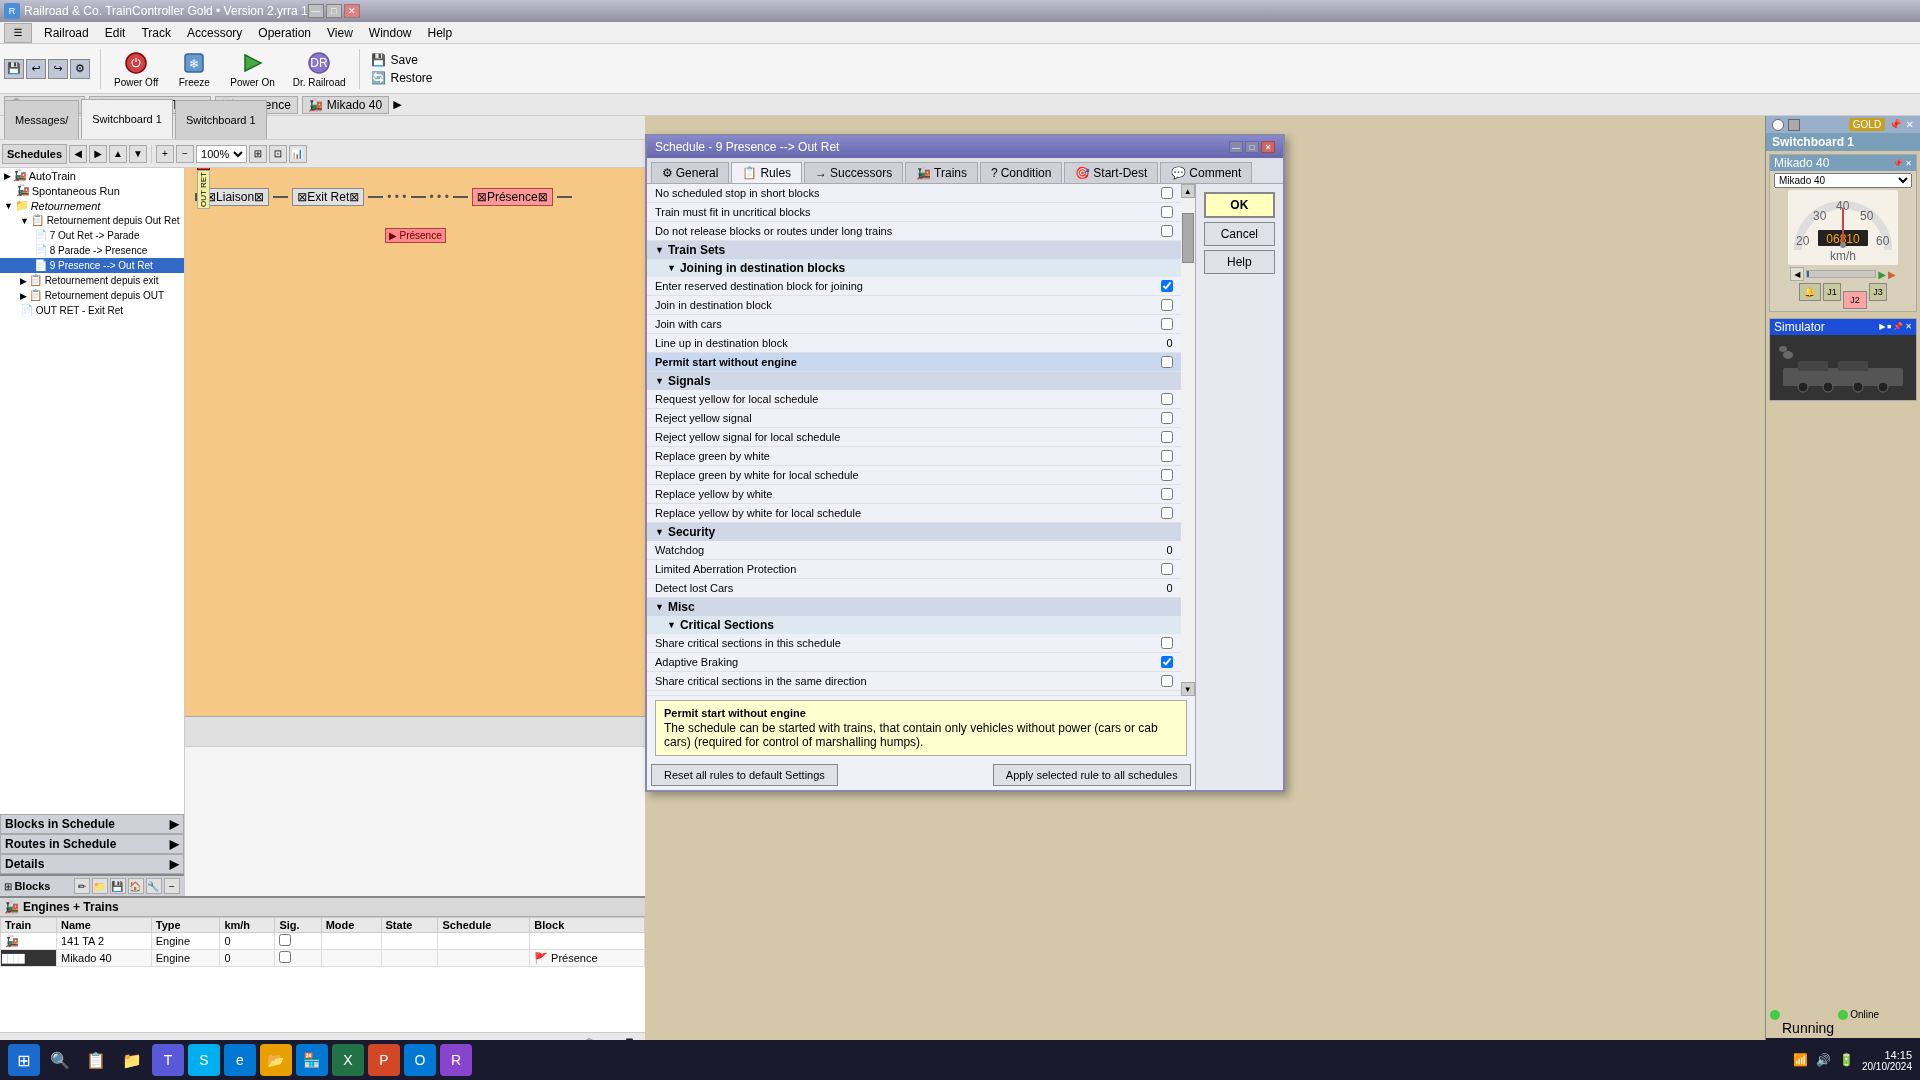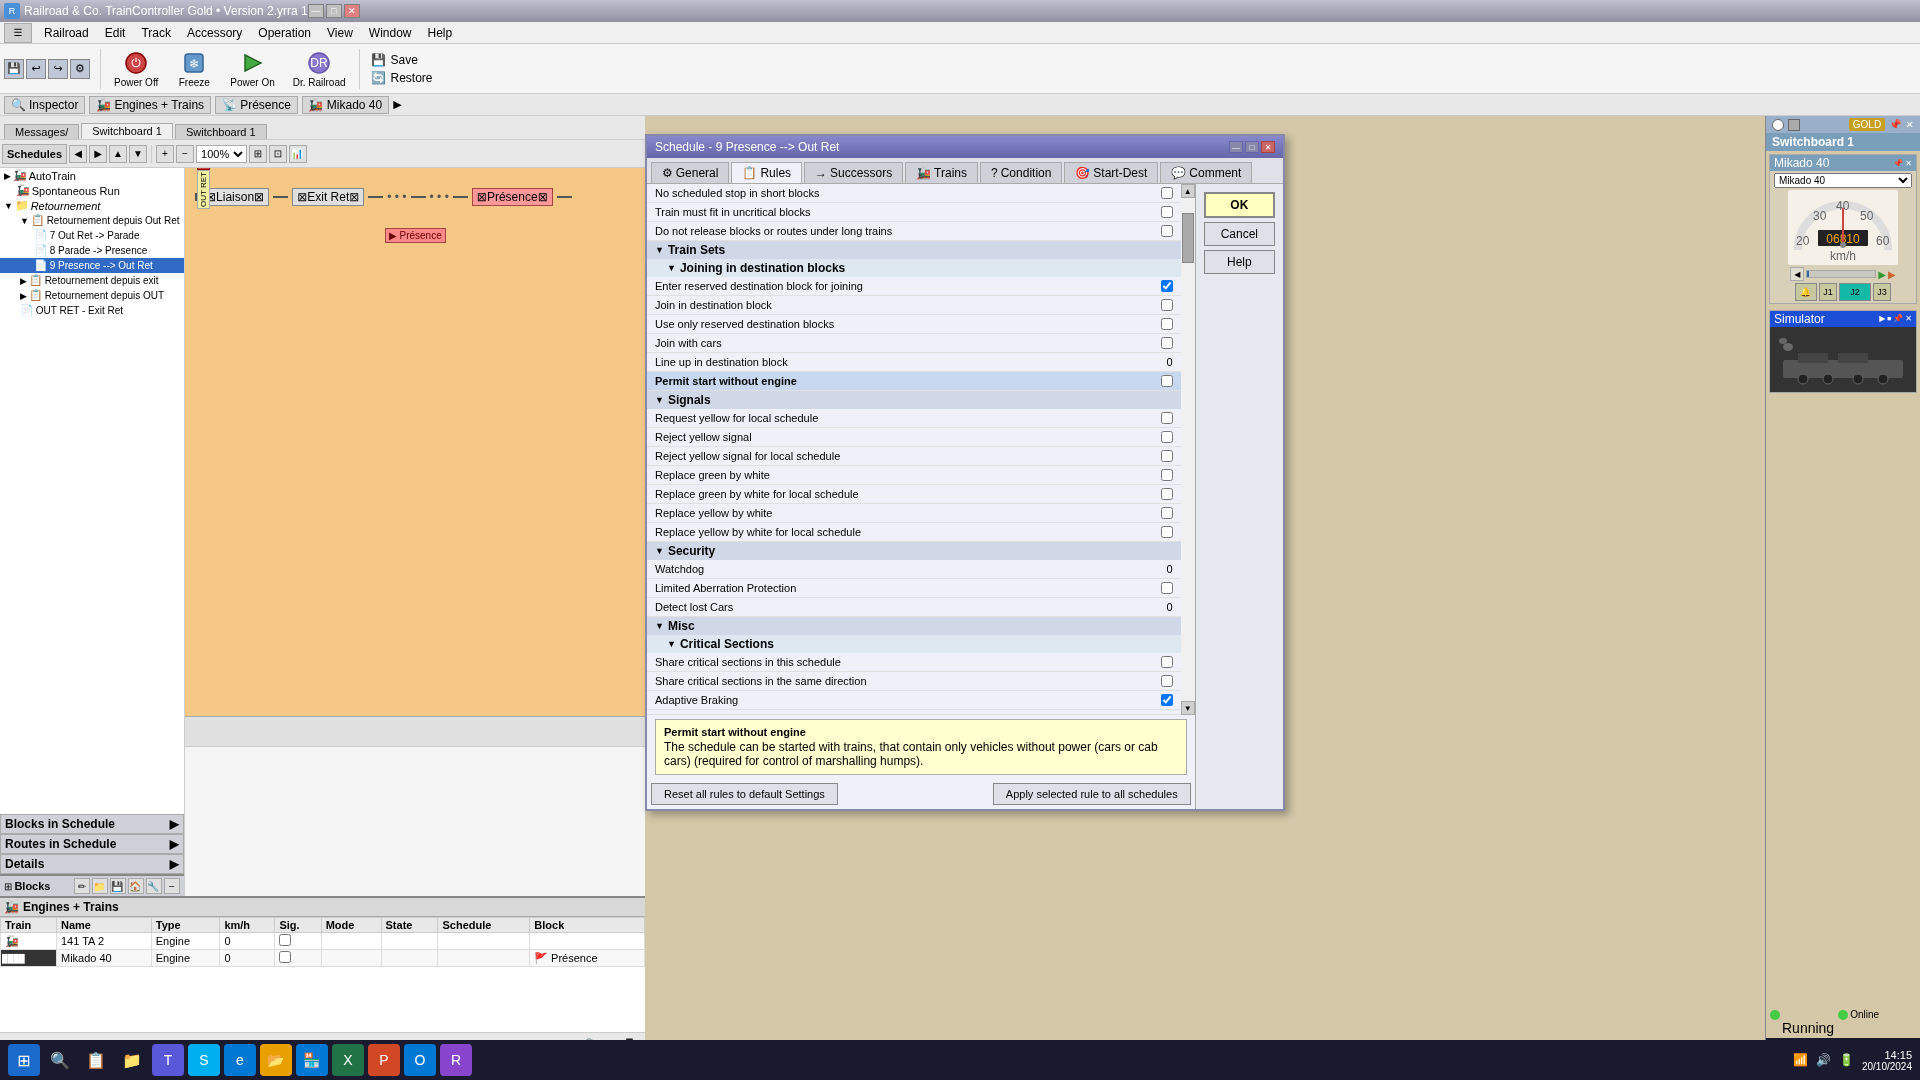--- a/index.html
+++ b/index.html
@@ -17,21 +17,21 @@
     
     .toolbar { background: #f5f5f5; border-bottom: 1px solid #ccc; padding: 2px 4px; display: flex; align-items: center; gap: 4px; height: 50px; }
     .toolbar-btn { display: flex; flex-direction: column; align-items: center; padding: 2px 6px; cursor: pointer; border: 1px solid transparent; min-width: 50px; }
     .toolbar-icon { width: 28px; height: 28px; display: flex; align-items: center; justify-content: center; font-size: 18px; }
     .toolbar-label { font-size: 10px; }
     .toolbar-sep { width: 1px; height: 40px; background: #ccc; margin: 0 2px; }
     .toolbar-group-btn { display: flex; align-items: center; gap: 4px; padding: 1px 6px; cursor: pointer; font-size: 11px; }
 
     
     .tab-bar { background: #e8e8e8; display: flex; align-items: flex-end; padding: 0 4px; height: 24px; border-bottom: 1px solid #ccc; }
-    .tab { padding: 1px 10px; background: #d0d0d0; border: 1px solid #aaa; border-bottom: none; margin-right: 2px; cursor: pointer; font-size: 11px; }
+    .tab { padding: 13px 10px; background: #d0d0d0; border: 1px solid #aaa; border-bottom: none; margin-right: 2px; cursor: pointer; font-size: 11px; }
     .tab.active { background: #f0f0f0; border-bottom: 1px solid #f0f0f0; }
 
     
     .tree { flex: 1; overflow-y: auto; background: white; }
     .tree-item { padding: 1px 4px; cursor: pointer; display: flex; align-items: center; gap: 2px; white-space: nowrap; overflow: hidden; }
     .tree-item.selected { background: #316ac5; color: white; }
 
     
     .panel-header { background: #d0d0d8; border: 1px solid #aaa; padding: 2px 4px; cursor: pointer; display: flex; align-items: center; justify-content: space-between; font-size: 11px; font-weight: bold; }
     .canvas-toolbar { background: #e8e8e8; border-bottom: 1px solid #ccc; display: flex; align-items: center; gap: 2px; padding: 2px; height: 28px; }
@@ -488,24 +488,20 @@
               </div>
               <div class="rule-row">
                 <span class="rule-label">Enter reserved destination block for joining</span>
                 <input type="checkbox" class="rule-check" checked="" style="">
               </div>
               <div class="rule-row">
                 <span class="rule-label">Join in destination block</span>
                 <input type="checkbox" class="rule-check" style="">
               </div>
               <div class="rule-row">
-                <span class="rule-label">Use only reserved destination blocks</span>
-                <input type="checkbox" class="rule-check" style="">
-              </div>
-              <div class="rule-row">
                 <span class="rule-label">Join with cars</span>
                 <input type="checkbox" class="rule-check" style="">
               </div>
               <div class="rule-row">
                 <span class="rule-label">Line up in destination block</span>
                 <span class="rule-value">0</span>
               </div>
               <div class="rule-row" style="background:#c8d8f0; cursor:pointer;">
                 <span class="rule-label" style="font-weight:bold;">Permit start without engine</span>
                 <input type="checkbox" class="rule-check" style="">
@@ -568,26 +564,26 @@
 
               <div class="rule-section" style="padding-left:20px; background:#dde8f0;">
                 <span style="font-size:9px;">▼</span>
                 <span>Critical Sections</span>
               </div>
               <div class="rule-row">
                 <span class="rule-label">Share critical sections in this schedule</span>
                 <input type="checkbox" class="rule-check" style="">
               </div>
               <div class="rule-row">
-                <span class="rule-label">Share critical sections in the same direction</span>
-                <input type="checkbox" class="rule-check" style="">
-              </div>
-              <div class="rule-row">
                 <span class="rule-label">Adaptive Braking</span>
                 <input type="checkbox" class="rule-check" checked="" style="">
+              </div>
+              <div class="rule-row">
+                <span class="rule-label">Share critical sections in the same direction</span>
+                <input type="checkbox" class="rule-check" style="">
               </div>
               <div class="rule-row">
                 
                 
               </div>
             </div>
 
             <div style="width:14px; background:#e8e8e8; display:flex; flex-direction:column;">
               <div style="width:14px;height:14px;background:#d0d0d0;border:1px solid #aaa;display:flex;align-items:center;justify-content:center;font-size:8px;">▲</div>
               <div style="flex:1; position:relative; background:#f0f0f0;">
@@ -675,21 +671,21 @@
               <div style="position:absolute; left:0; top:0; width:2px; height:100%; background:#336699;"></div>
             </div>
 
             <div style="font-size:10px; color:#339933;">▶</div>
             <div style="font-size:10px; color:#cc6633;">▶</div>
           </div>
 
           <div style="display:flex; gap:2px; margin-top:2px;">
             <div style="width:22px;height:18px;background:#c8c8a0;border:1px solid #888;font-size:9px;display:flex;align-items:center;justify-content:center;">🔔</div>
             <div style="width:18px;height:18px;background:#c8c8a0;border:1px solid #888;font-size:9px;display:flex;align-items:center;justify-content:center;">J1</div>
-            <div style="width:32px;height:18px;background:#14b8a6;border:1px solid #888;font-size:9px;display:flex;align-items:center;justify-content:center;">J2</div>
+            <div style="width:24px;height:18px;background:#fca5a5;border:1px solid #888;font-size:9px;display:flex;align-items:center;justify-content:center;margin-top:8px;">J2</div>
             <div style="width:18px;height:18px;background:#c8c8a0;border:1px solid #888;font-size:9px;display:flex;align-items:center;justify-content:center;">J3</div>
           </div>
         </div>
       </div>
 
       <div style="border:1px solid #aaa; margin:3px; background:#888;">
         <div style="background:#1d4ed8; padding:1px 4px; font-size:10px; color:white; display:flex; align-items:center; justify-content:space-between;">
           <span>Simulator</span>
           <div style="display:flex; gap:2px;">
             <div style="font-size:8px; color:white;">▶</div>

